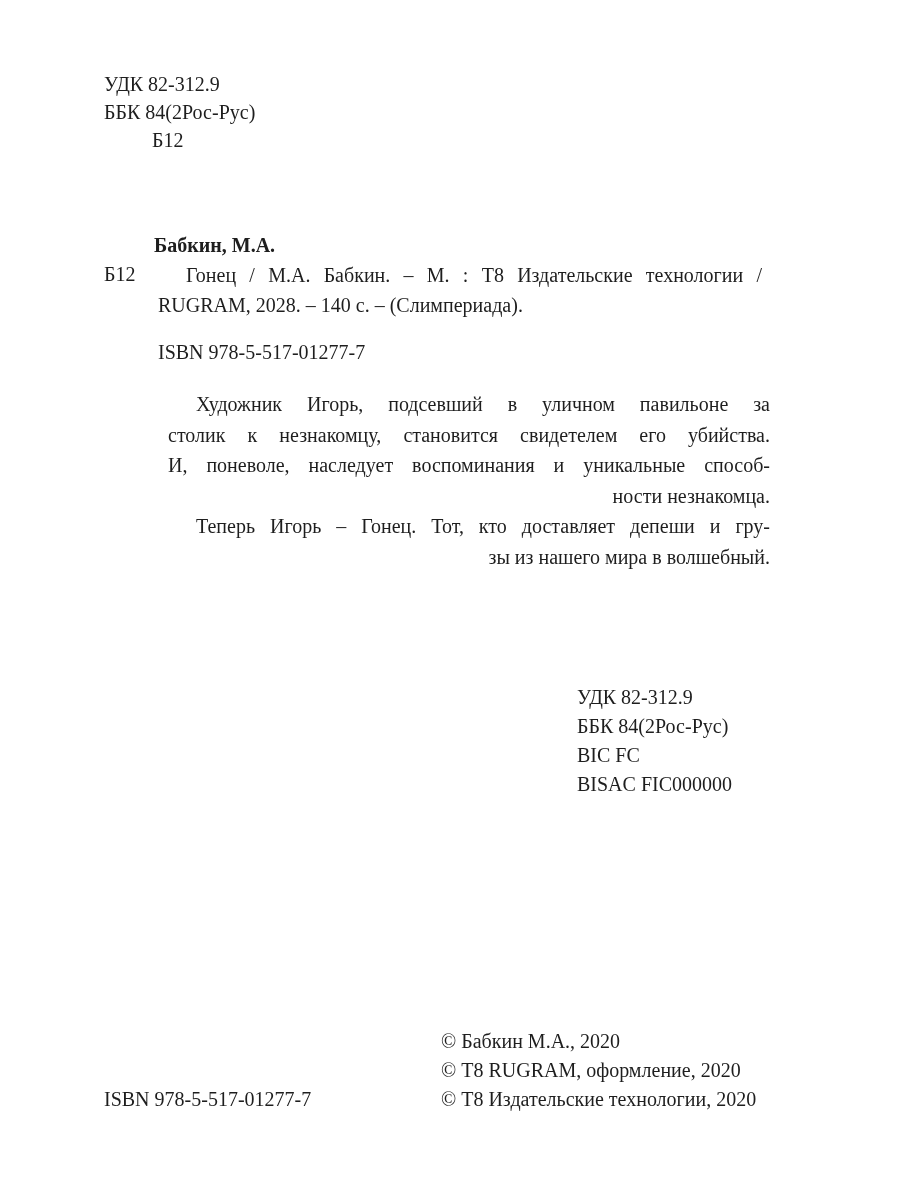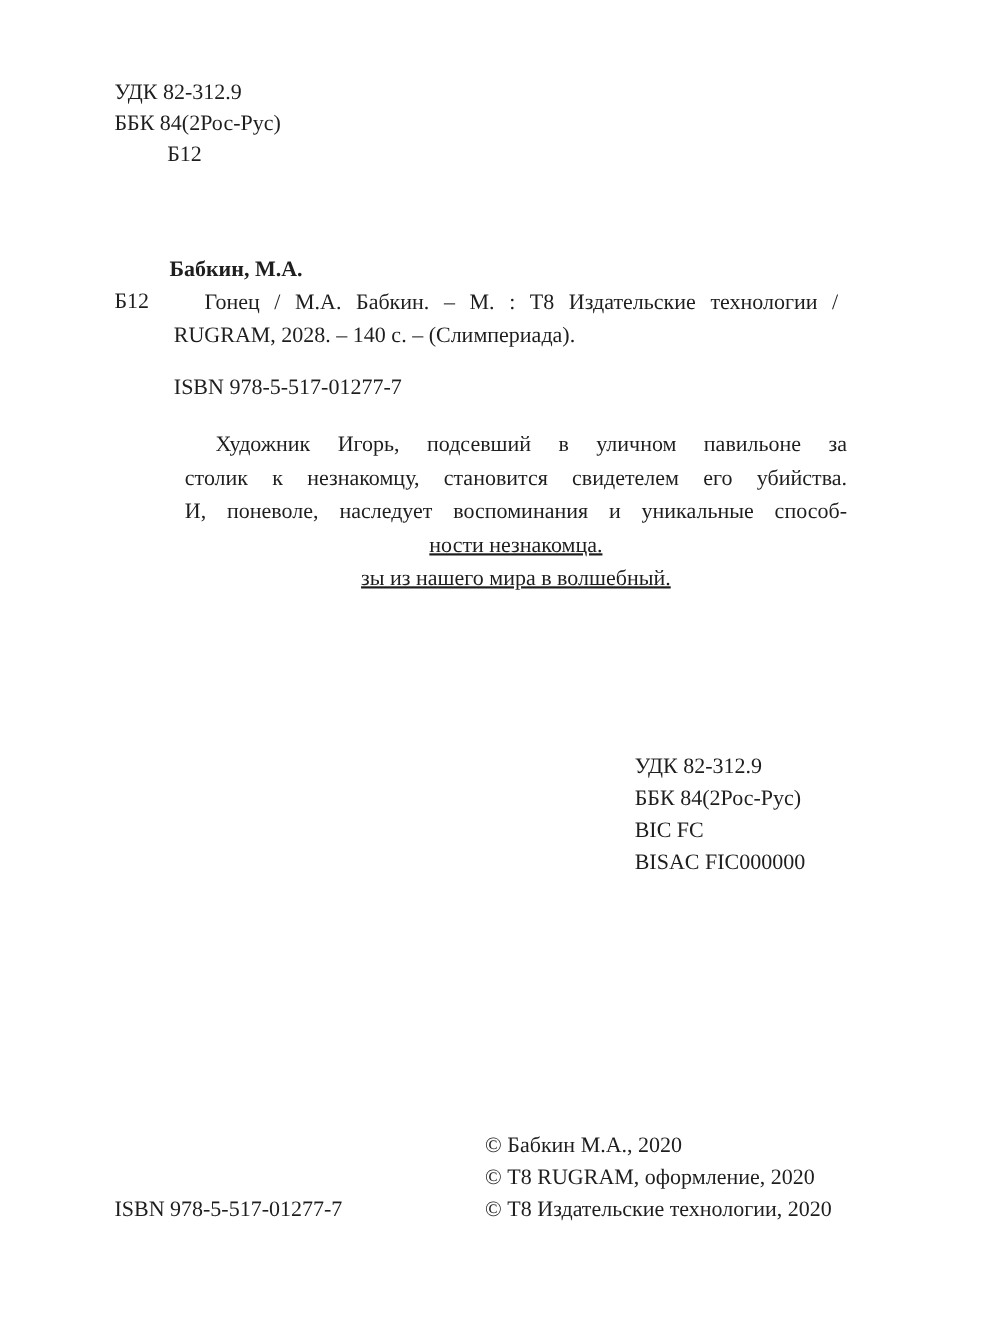--- a/index.html
+++ b/index.html
@@ -10,21 +10,21 @@
   #top-codes { left:104px; top:70px; }
   #top-codes .indent { padding-left:48px; }
   #author { left:154px; top:231px; font-weight:bold;text-align:center; }
   #b12-mark { left:104px; top:260px; }
   #bib { left:158px; top:260px; width:604px; white-space:normal; line-height:30px; }
   #bib .first { text-indent:28px; text-align:justify; text-align-last:justify; }
   #isbn-main { left:158px; top:338px; }
   #annotation { left:168px; top:389px; width:602px; white-space:normal; }
   #annotation p { margin:0; line-height:30.5px; text-indent:28px; text-align:justify; }
   #annotation .jl { display:block; text-align:justify; text-align-last:justify; }
-  #annotation .ll { display:block; text-align:center;text-decoration:underline; }
+  #annotation .ll { display:block; text-align:right; }
   #annotation .first-line { padding-left:28px; }
   #class-codes { left:577px; top:683px; line-height:29px; }
   #copyrights { left:441px; top:1027px; line-height:29px; }
   #isbn-bottom { left:104px; top:1085px; }
 </style>
 </head>
 <body>
 
 <div id="top-codes" class="abs">
   <span class="line">УДК 82-312.9</span>
@@ -44,20 +44,21 @@
 <div id="isbn-main" class="abs">ISBN 978-5-517-01277-7</div>
 
 <div id="annotation" class="abs">
   <p>
     <span class="jl first-line" style="text-indent:0">Художник Игорь, подсевший в уличном павильоне за</span>
     <span class="jl" style="text-indent:0">столик к незнакомцу, становится свидетелем его убийства.</span>
     <span class="jl" style="text-indent:0">И, поневоле, наследует воспоминания и уникальные способ-</span>
     <span class="ll" style="text-indent:0">ности незнакомца.</span>
   </p>
   <p>
+    <span class="jl first-line" style="text-indent:0">Теперь Игорь – Гонец. Тот, кто доставляет депеши и гру-</span>
     <span class="ll" style="text-indent:0">зы из нашего мира в волшебный.</span>
   </p>
 </div>
 
 <div id="class-codes" class="abs">
   <span class="line">УДК 82-312.9</span>
   <span class="line">ББК 84(2Рос-Рус)</span>
   <span class="line">BIC FC</span>
   <span class="line">BISAC FIC000000</span>
 </div>

